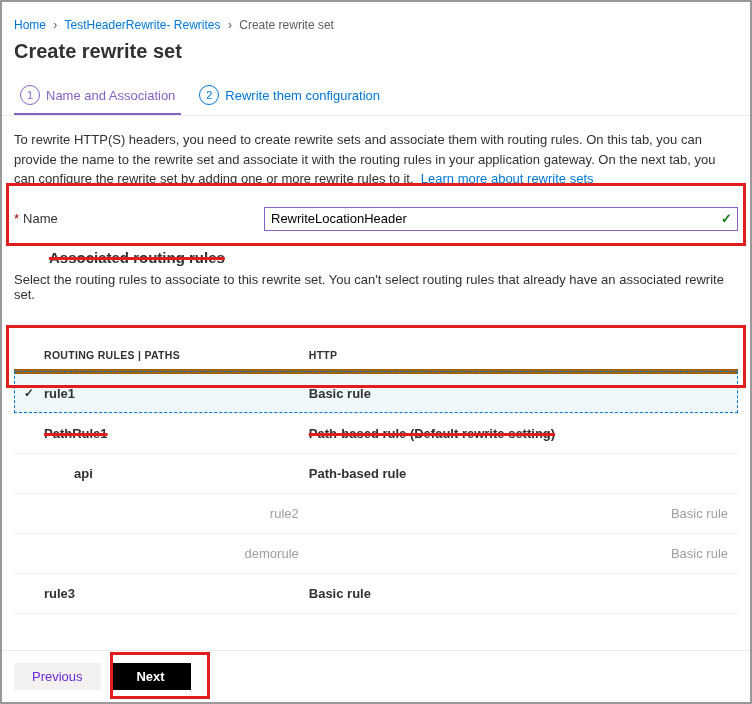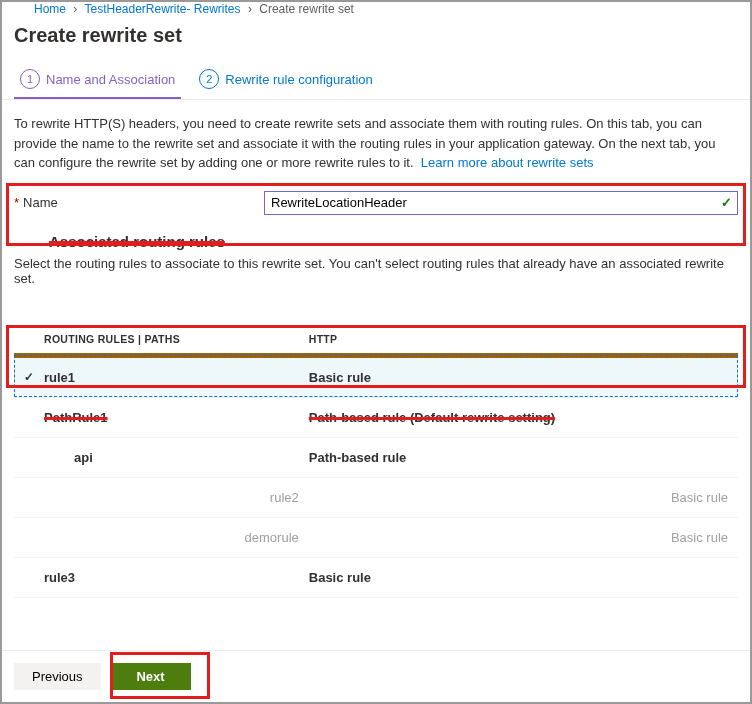--- a/index.html
+++ b/index.html
@@ -15,24 +15,23 @@
     position: relative;
   }
   .panel {
     width: 100%;
     height: 100%;
     display: flex;
     flex-direction: column;
     background: #fff;
   }
   .breadcrumb {
-    padding: 0 12px 4px 12px;
+    padding: 16px 12px 4px 12px;
     font-size: 12px;
     color: #605e5c;
-    margin-left: 20px;
   }
   .breadcrumb a { color: #0078d4; text-decoration: none; cursor: pointer; }
   .bc-sep { color: #605e5c; margin: 0 4px; }
   .page-title {
     font-size: 20px;
     font-weight: 600;
     padding: 4px 12px 14px 12px;
   }
   .tabs {
     display: flex;
@@ -174,22 +173,22 @@
     gap: 10px;
   }
   .btn {
     min-width: 80px;
     padding: 6px 18px;
     font-size: 13px;
     border: none;
     cursor: pointer;
     font-family: inherit;
   }
-  .btn-prev { background: #f3f2f1; color: #000000; text-align: right; }
-  .btn-next { background: #4d7c0f; color: #fff; font-weight: 600; }
+  .btn-prev { background: #f3f2f1; color: #6d28d9; text-align: right; }
+  .btn-next { background: #000000; color: #fff; font-weight: 600; }
 </style>
 </head>
 <body>
 
 <div class="panel">
 
   <div class="breadcrumb">
     <a>Home</a>
     <span class="bc-sep">›</span>
     <a>TestHeaderRewrite- Rewrites</a>
@@ -199,21 +198,21 @@
 
   <h1 class="page-title">Create rewrite set</h1>
 
   <div class="tabs">
     <div class="tab active">
       <span class="step-num">1</span>
       <span>Name and Association</span>
     </div>
     <div class="tab">
       <span class="step-num">2</span>
-      <span>Rewrite rule configuration</span>
+      <span>Rewrite them configuration</span>
     </div>
   </div>
 
   <div class="content">
     <p class="intro">
       <span>To rewrite HTTP(S) headers, you need to create rewrite sets and associate them with routing rules. On this tab, you can provide the name to the rewrite set and associate it with the routing rules in your application gateway. On the next tab, you can configure the rewrite set by adding one or more rewrite rules to it.</span>
       &nbsp;<a href="#">Learn more about rewrite sets</a>
     </p>
 
     <div class="form-row">

